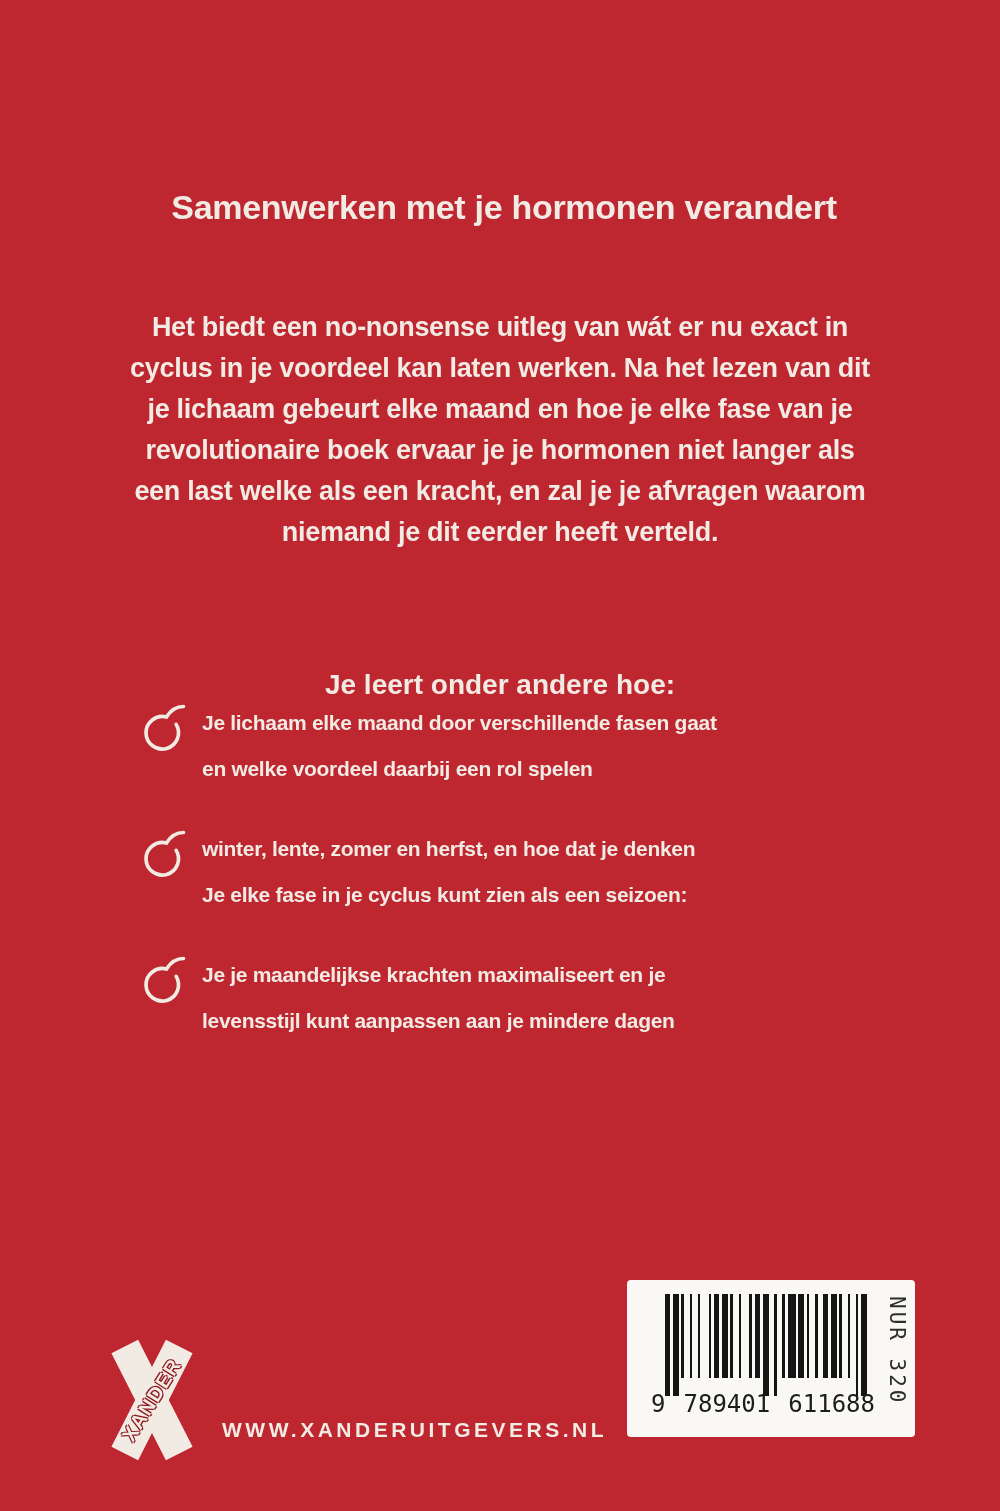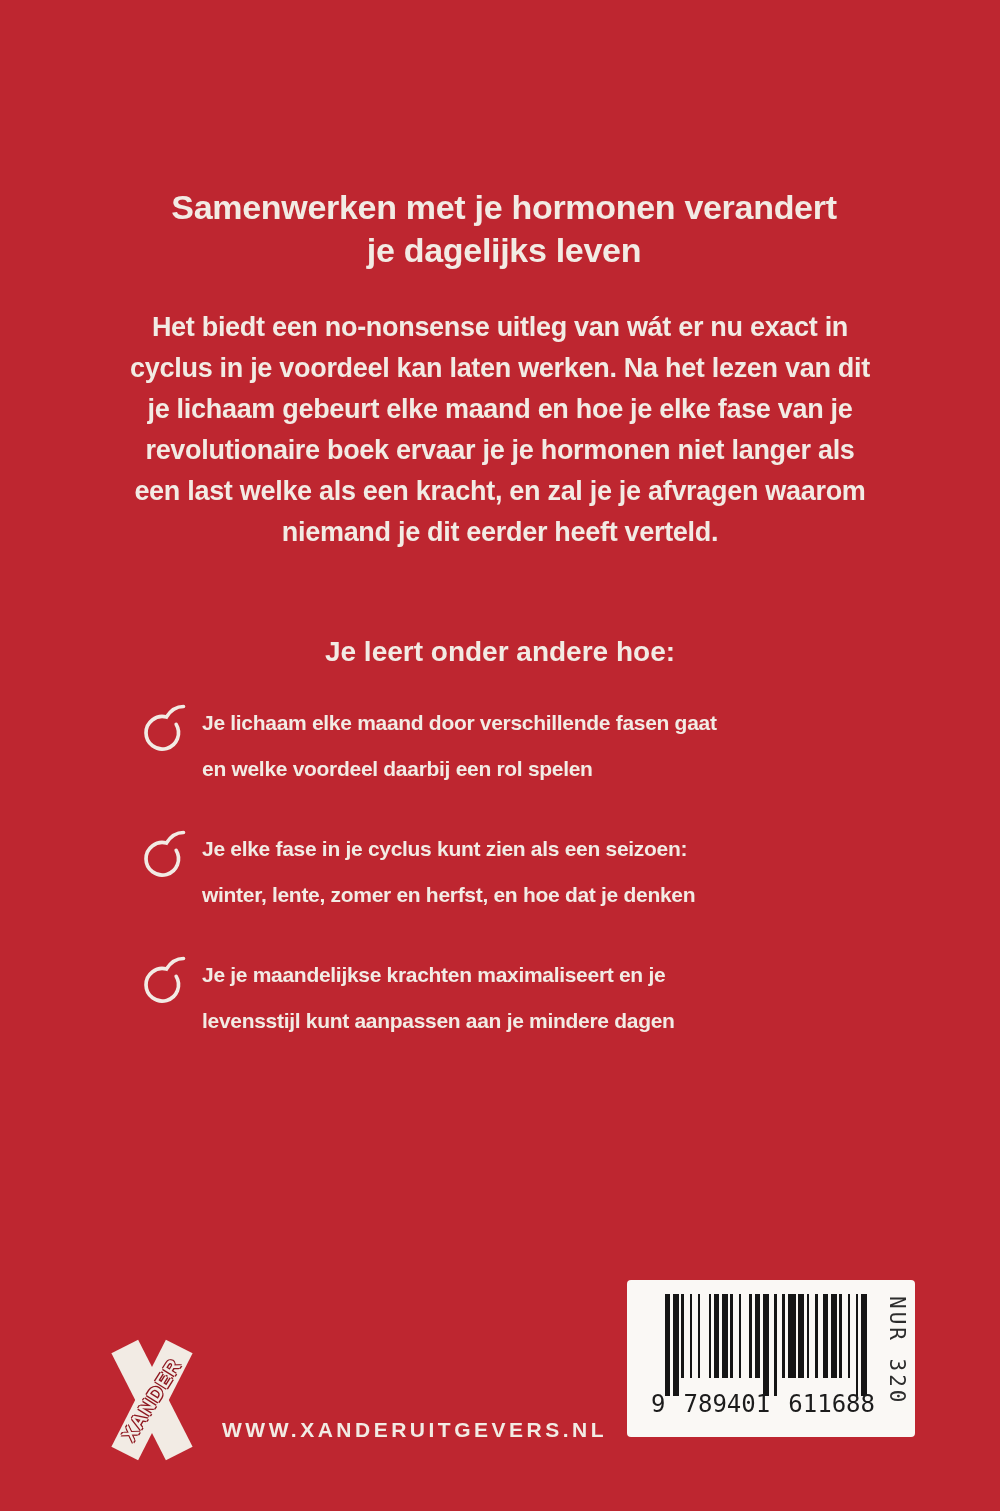--- a/index.html
+++ b/index.html
@@ -22,21 +22,21 @@
 
   .intro {
     position: absolute; top: 307px; left: 0; width: 100%;
     text-align: center; font-size: 27px; line-height: 41px;
     letter-spacing: -0.3px;
   }
   .intro div { white-space: nowrap; }
   .book-title { font-style: italic; }
 
   .list-heading {
-    position: absolute; top: 636px; left: 0; width: 100%;
+    position: absolute; top: 669px; left: 0; width: 100%;
     text-align: center; font-size: 28px; white-space: nowrap;
   }
 
   .bullets { position: absolute; top: 700px; left: 138px; width: 760px; }
   .bullet { display: flex; align-items: flex-start; margin-bottom: 34px; }
   .bullet-icon { width: 52px; height: 60px; flex: none; margin-right: 12px; margin-top: -4px; }
   .bullet-lines { font-size: 21px; line-height: 46px; letter-spacing: -0.3px; }
   .bullet-lines div { white-space: nowrap; }
 
   
@@ -84,21 +84,20 @@
     font-size: 21px; letter-spacing: 3px; color: #2d2d2d;
   }
 </style>
 </head>
 <body>
 
 <div class="page">
 
   <div class="heading">
     <div>Samenwerken met je hormonen verandert</div>
-    <div>je dagelijks leven</div>
   </div>
 
   <div class="intro">
     <div>Het biedt een no-nonsense uitleg van wát er nu exact in</div>
     <div>cyclus in je voordeel kan laten werken. Na het lezen van dit</div>
     <div>je lichaam gebeurt elke maand en hoe je elke fase van je</div>
     <div>revolutionaire boek ervaar je je hormonen niet langer als</div>
     <div>een last welke als een kracht, en zal je je afvragen waarom</div>
     <div>niemand je dit eerder heeft verteld.</div>
   </div>
@@ -115,22 +114,22 @@
         <div>Je lichaam elke maand door verschillende fasen gaat</div>
         <div>en welke voordeel daarbij een rol spelen</div>
       </div>
     </div>
 
     <div class="bullet">
       <svg class="bullet-icon" viewBox="0 0 64 64">
         <path d="M56 8 C46 8 40 13 35 21 A20 20 0 1 0 47 30" fill="none" stroke="#f2ebe4" stroke-width="4.5" stroke-linecap="round"></path>
       </svg>
       <div class="bullet-lines">
+        <div>winter, lente, zomer en herfst, en hoe dat je denken</div>
         <div>Je elke fase in je cyclus kunt zien als een seizoen:</div>
-        <div>winter, lente, zomer en herfst, en hoe dat je denken</div>
       </div>
     </div>
 
     <div class="bullet">
       <svg class="bullet-icon" viewBox="0 0 64 64">
         <path d="M56 8 C46 8 40 13 35 21 A20 20 0 1 0 47 30" fill="none" stroke="#f2ebe4" stroke-width="4.5" stroke-linecap="round"></path>
       </svg>
       <div class="bullet-lines">
         <div>Je je maandelijkse krachten maximaliseert en je</div>
         <div>levensstijl kunt aanpassen aan je mindere dagen</div>

